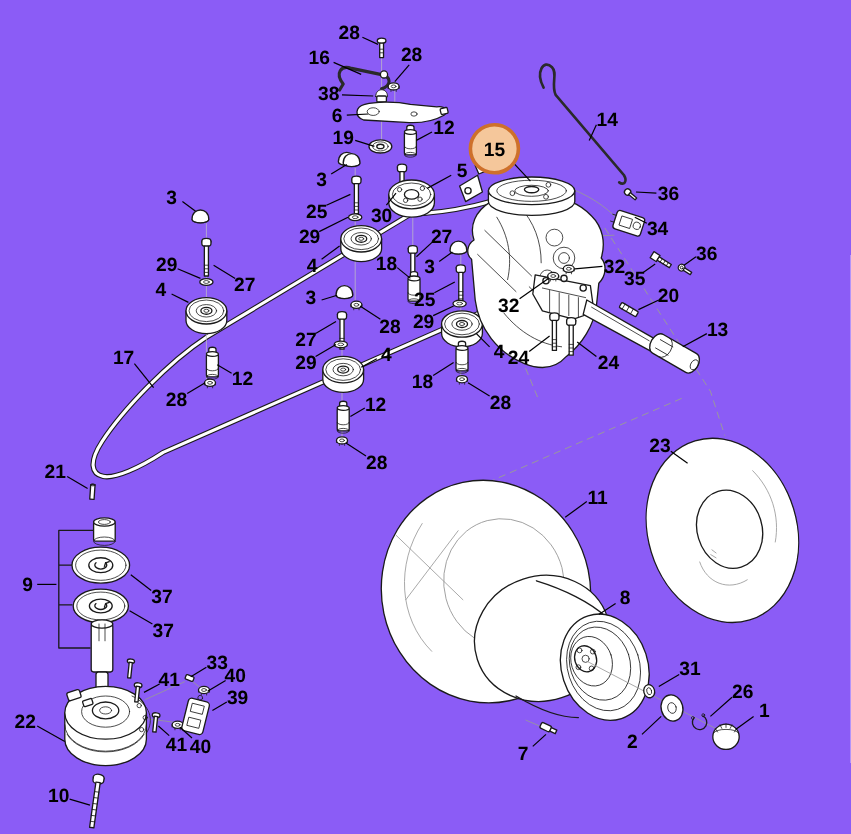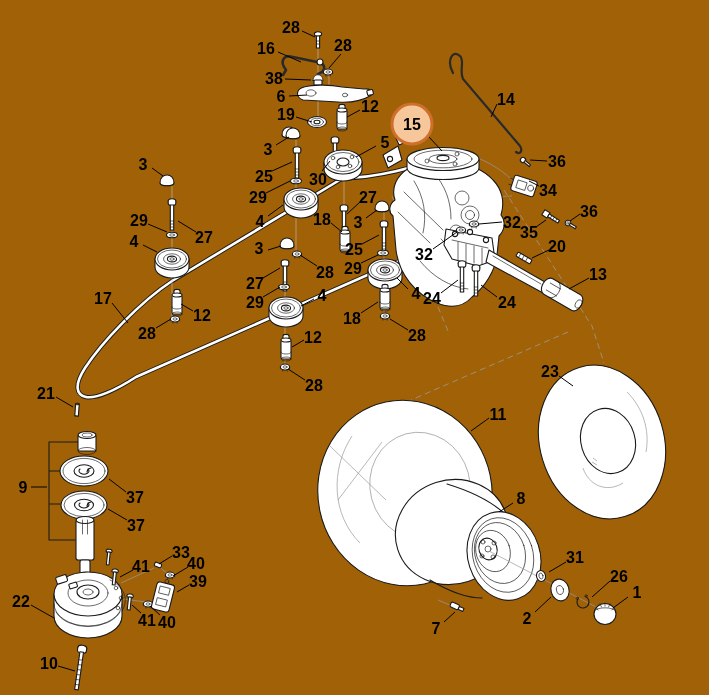--- a/index.html
+++ b/index.html
@@ -1,16 +1,16 @@
 <!DOCTYPE html>
 <html><head>
 <meta charset="utf-8">
 <style>
   html,body{margin:0;padding:0;background:#fff;}
-  .stage{position:relative;width:709px;height:695px;background:#a16207;overflow:hidden;}
+  .stage{position:relative;width:709px;height:695px;background:#8b5cf6;overflow:hidden;}
   svg{display:block;}
   .ln{fill:none;stroke:#1a1a1a;stroke-width:1.1;stroke-linecap:round;stroke-linejoin:round;}
   .thin{stroke-width:.65;}
   .wf{fill:#fff;stroke:#1a1a1a;stroke-width:1.1;stroke-linecap:round;stroke-linejoin:round;}
   .wfthin{fill:#fff;stroke:#1a1a1a;stroke-width:.65;}
   .lt{fill:none;stroke:#999;stroke-width:.7;}
   .cl{fill:none;stroke:#c2c2c2;stroke-width:.6;}
   .dash{fill:none;stroke:#9a9a9a;stroke-width:.8;stroke-dasharray:6 4;}
   .belt-o{fill:none;stroke:#1a1a1a;stroke-width:4.4;stroke-linejoin:round;stroke-linecap:round;}
   .belt-i{fill:none;stroke:#fff;stroke-width:2.6;stroke-linejoin:round;stroke-linecap:round;}

